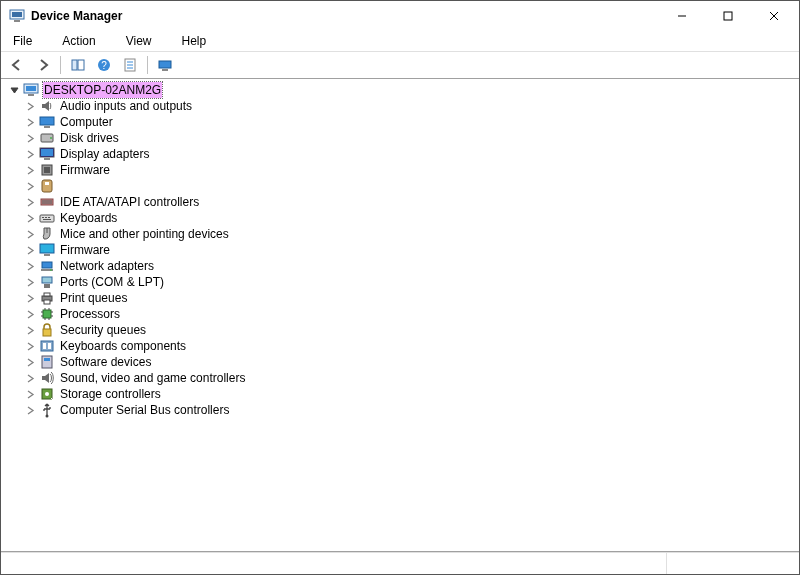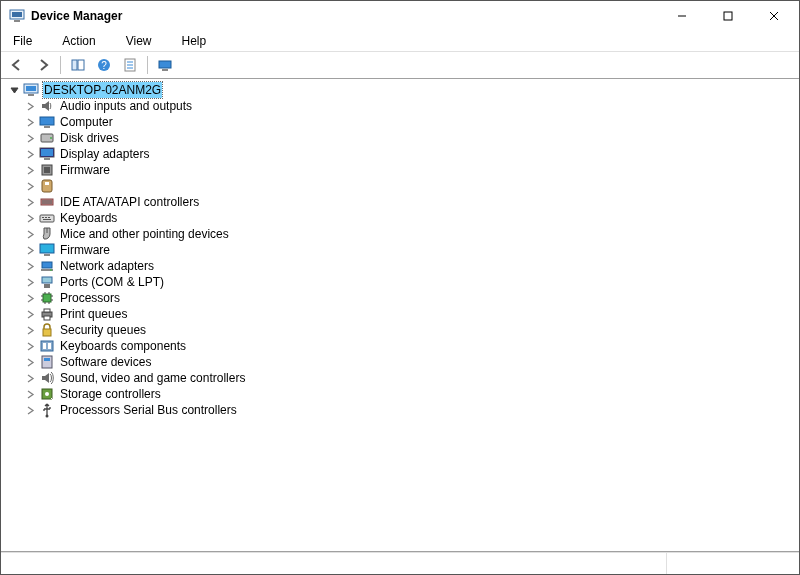--- a/index.html
+++ b/index.html
@@ -98,21 +98,21 @@
   }
   .expander svg { width: 9px; height: 9px; }
   .node-icon {
     width: 16px; height: 16px;
     margin-right: 4px;
     display: inline-flex; align-items: center; justify-content: center;
     flex-shrink: 0;
   }
   .node-label { line-height: 16px; padding: 0 1px; }
   .selected .node-label {
-    background: #7dd3fc;
+    background: #f0abfc;
     outline: 1px dotted #666;
   }
   .children {
     margin-left: 16px;
   }
   .statusbar {
     height: 22px;
     border-top: 1px solid #e0e0e0;
     display: flex;
     align-items: center;
@@ -381,46 +381,46 @@
             <span class="node-label">Ports (COM &amp; LPT)</span>
           </div>
           <div class="row">
             <span class="expander">
               <svg viewBox="0 0 9 9">
                 <path d="M2 1 L7 4.5 L2 8" fill="none" stroke="#808080" stroke-width="1.3"></path>
               </svg>
             </span>
             <span class="node-icon">
               <svg width="16" height="16">
+                <use href="#printer-icon"></use>
+              </svg>
+            </span>
+            <span class="node-label">Print queues</span>
+          </div>
+          <div class="row">
+            <span class="expander">
+              <svg viewBox="0 0 9 9">
+                <path d="M2 1 L7 4.5 L2 8" fill="none" stroke="#808080" stroke-width="1.3"></path>
+              </svg>
+            </span>
+            <span class="node-icon">
+              <svg width="16" height="16">
                 <use href="#processor-icon"></use>
               </svg>
             </span>
             <span class="node-label">Processors</span>
           </div>
           <div class="row">
             <span class="expander">
               <svg viewBox="0 0 9 9">
                 <path d="M2 1 L7 4.5 L2 8" fill="none" stroke="#808080" stroke-width="1.3"></path>
               </svg>
             </span>
             <span class="node-icon">
               <svg width="16" height="16">
-                <use href="#printer-icon"></use>
-              </svg>
-            </span>
-            <span class="node-label">Print queues</span>
-          </div>
-          <div class="row">
-            <span class="expander">
-              <svg viewBox="0 0 9 9">
-                <path d="M2 1 L7 4.5 L2 8" fill="none" stroke="#808080" stroke-width="1.3"></path>
-              </svg>
-            </span>
-            <span class="node-icon">
-              <svg width="16" height="16">
                 <use href="#security-icon"></use>
               </svg>
             </span>
             <span class="node-label">Security queues</span>
           </div>
           <div class="row">
             <span class="expander">
               <svg viewBox="0 0 9 9">
                 <path d="M2 1 L7 4.5 L2 8" fill="none" stroke="#808080" stroke-width="1.3"></path>
               </svg>
@@ -475,21 +475,21 @@
             <span class="expander">
               <svg viewBox="0 0 9 9">
                 <path d="M2 1 L7 4.5 L2 8" fill="none" stroke="#808080" stroke-width="1.3"></path>
               </svg>
             </span>
             <span class="node-icon">
               <svg width="16" height="16">
                 <use href="#usb-icon"></use>
               </svg>
             </span>
-            <span class="node-label">Processors Serial Bus controllers</span>
+            <span class="node-label">Computer Serial Bus controllers</span>
           </div>
         </div>
     </div>
   </div>
 
   <div class="statusbar">
     <div class="status-section"></div>
     <div class="status-section"></div>
   </div>
 

